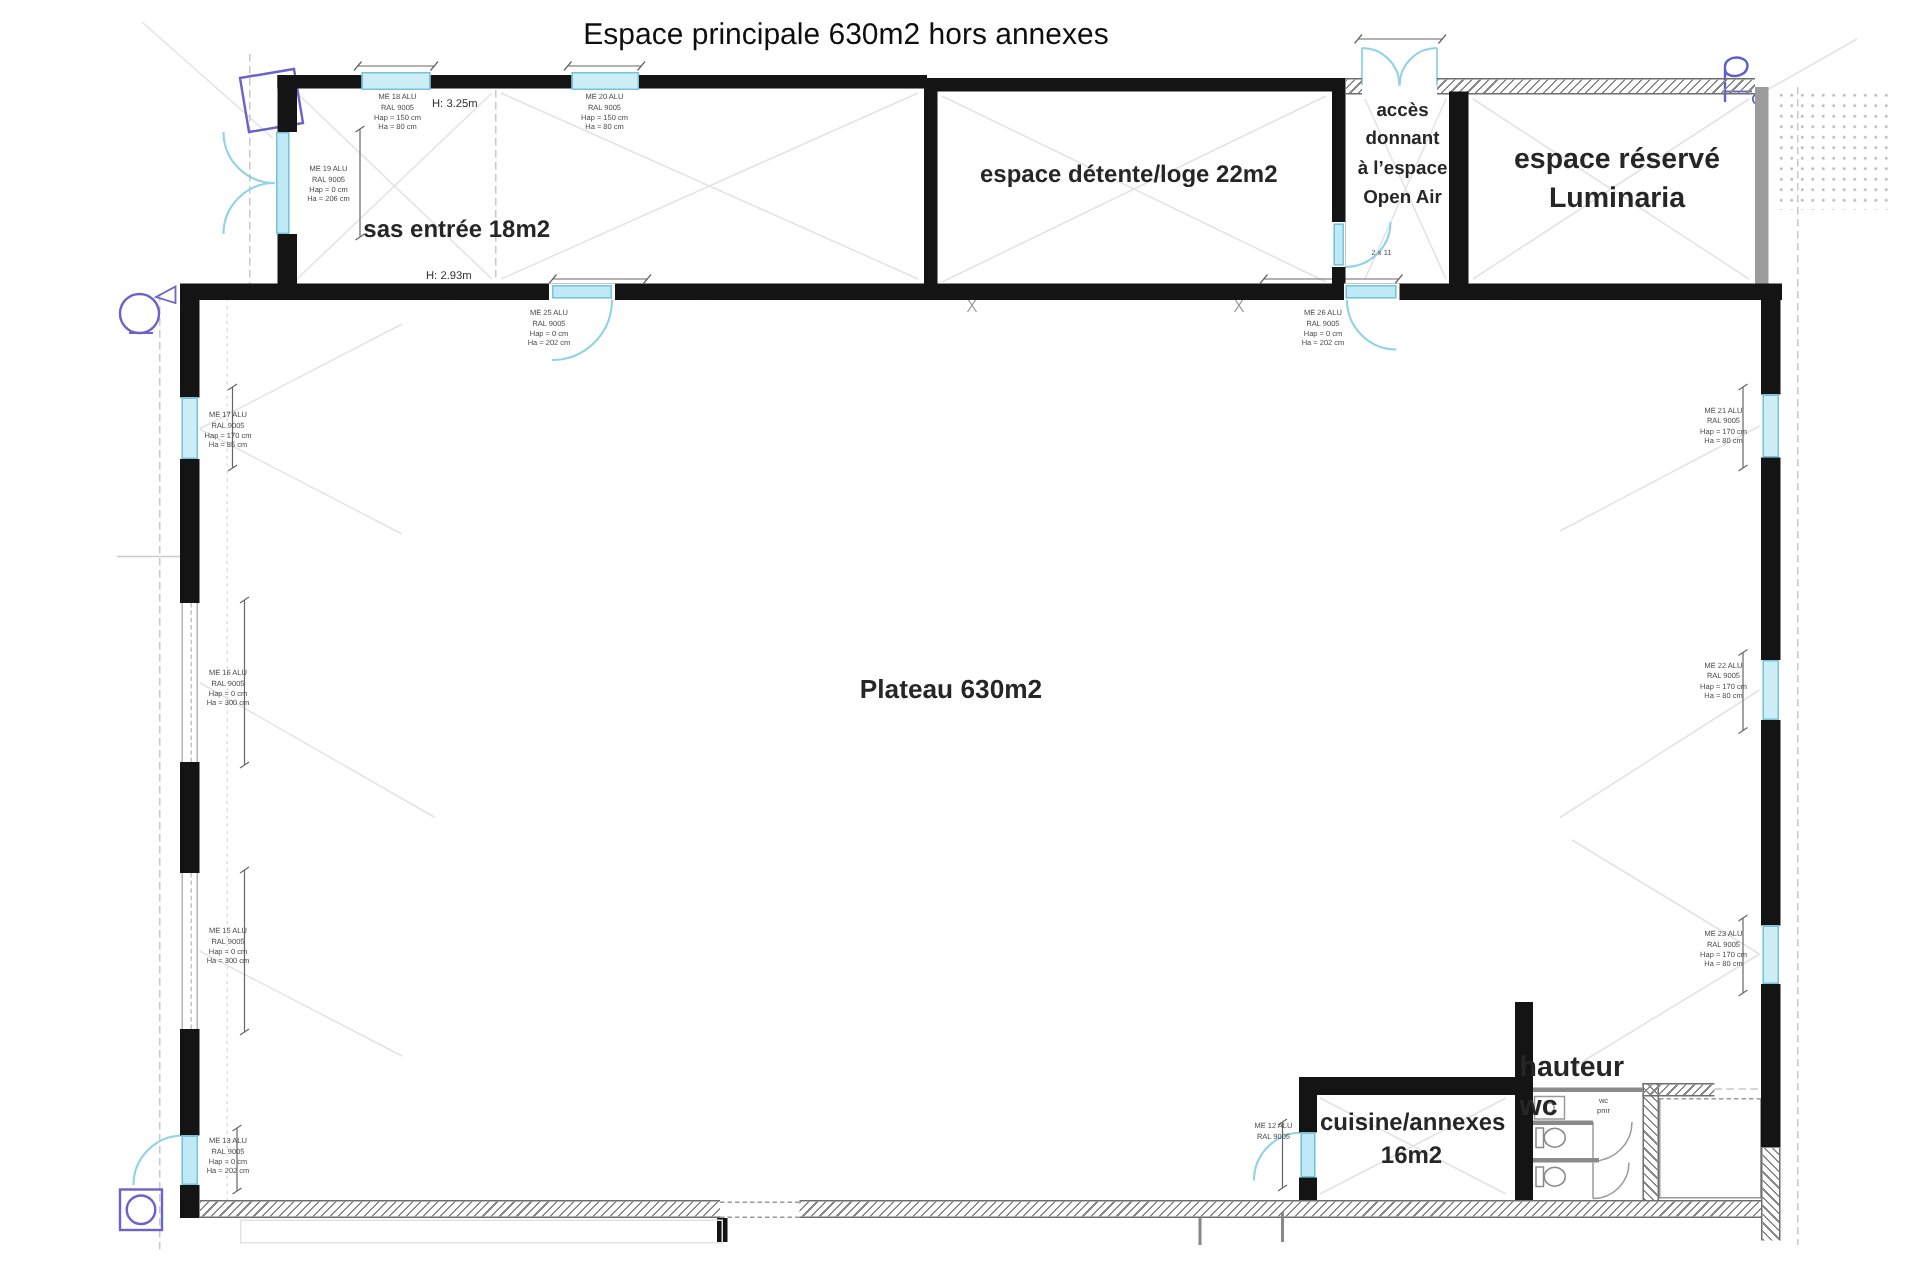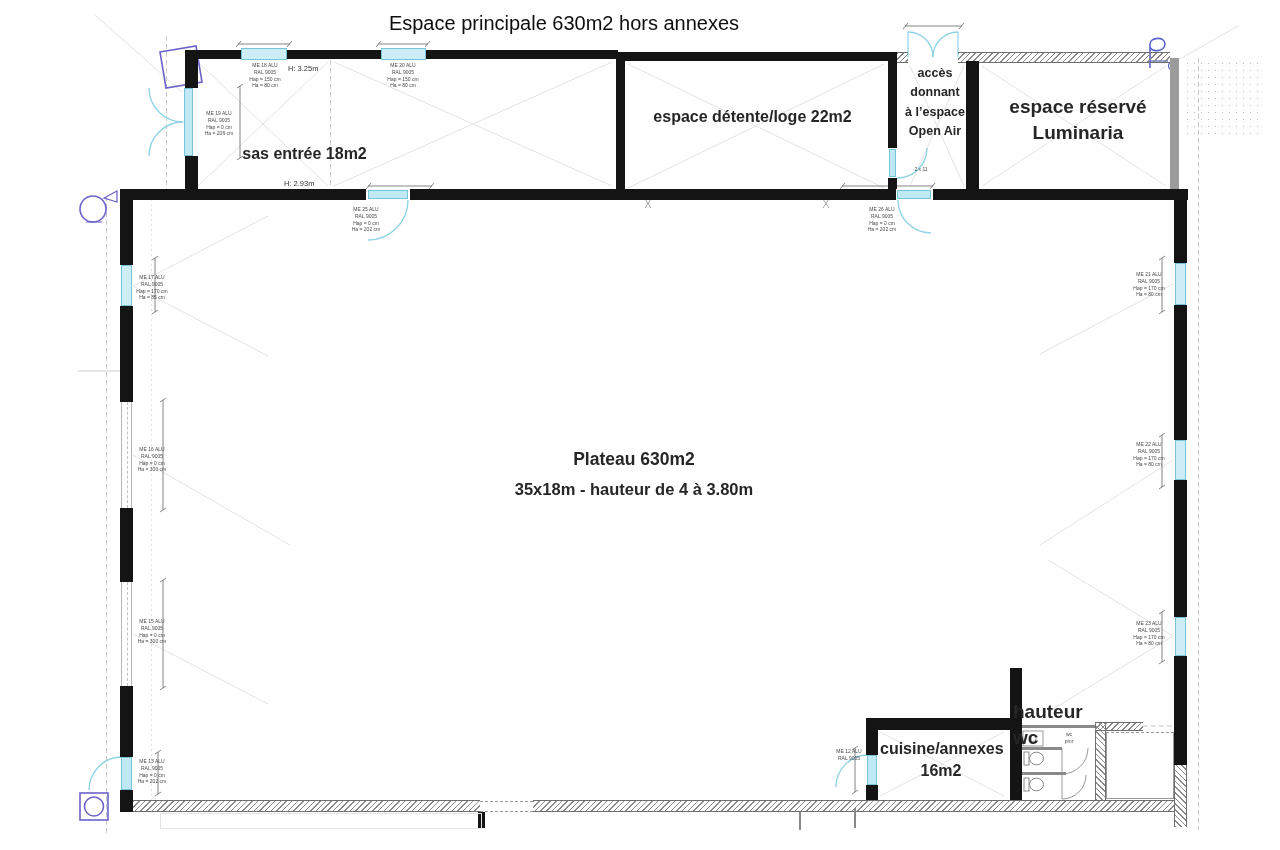--- a/index.html
+++ b/index.html
@@ -191,21 +191,20 @@
 
   <div class="abs lbl lbl16" style="left:222px;top:112px;width:165px;margin-top:31px;">sas entrée 18m2</div>
   <div class="abs lbl lbl16" style="left:640px;top:106px;width:225px;">espace détente/loge 22m2</div>
   <div class="abs lbl acces" style="left:898px;top:64px;width:74px;">accès
 donnant
 à l’espace
 Open Air</div>
   <div class="abs lbl lbl15" style="left:998px;top:94px;width:160px;">espace réservé
 Luminaria</div>
   <div class="abs lbl" style="left:399px;top:448px;width:470px;font-size:17.5px;">Plateau 630m2</div>
-  <div class="abs lbl" style="left:399px;top:478px;width:470px;font-size:16.5px;">35x18m - hauteur de 4 à 3.80m</div>
   <div class="abs lbl lbl16" style="left:880px;top:738px;width:122px;">cuisine/annexes
 16m2</div>
   <div class="abs lbl lbl15" style="left:1013px;top:699px;width:90px;text-align:left;">hauteur wc</div>
 
   <div class="abs hlbl" style="left:288px;top:64px;">H: 3.25m</div>
   <div class="abs hlbl" style="left:284px;top:179px;">H: 2.93m</div>
 
   <div class="abs spec" style="left:240px;top:62px;width:50px;">ME 18 ALU
 RAL 9005
 Hap = 150 cm

